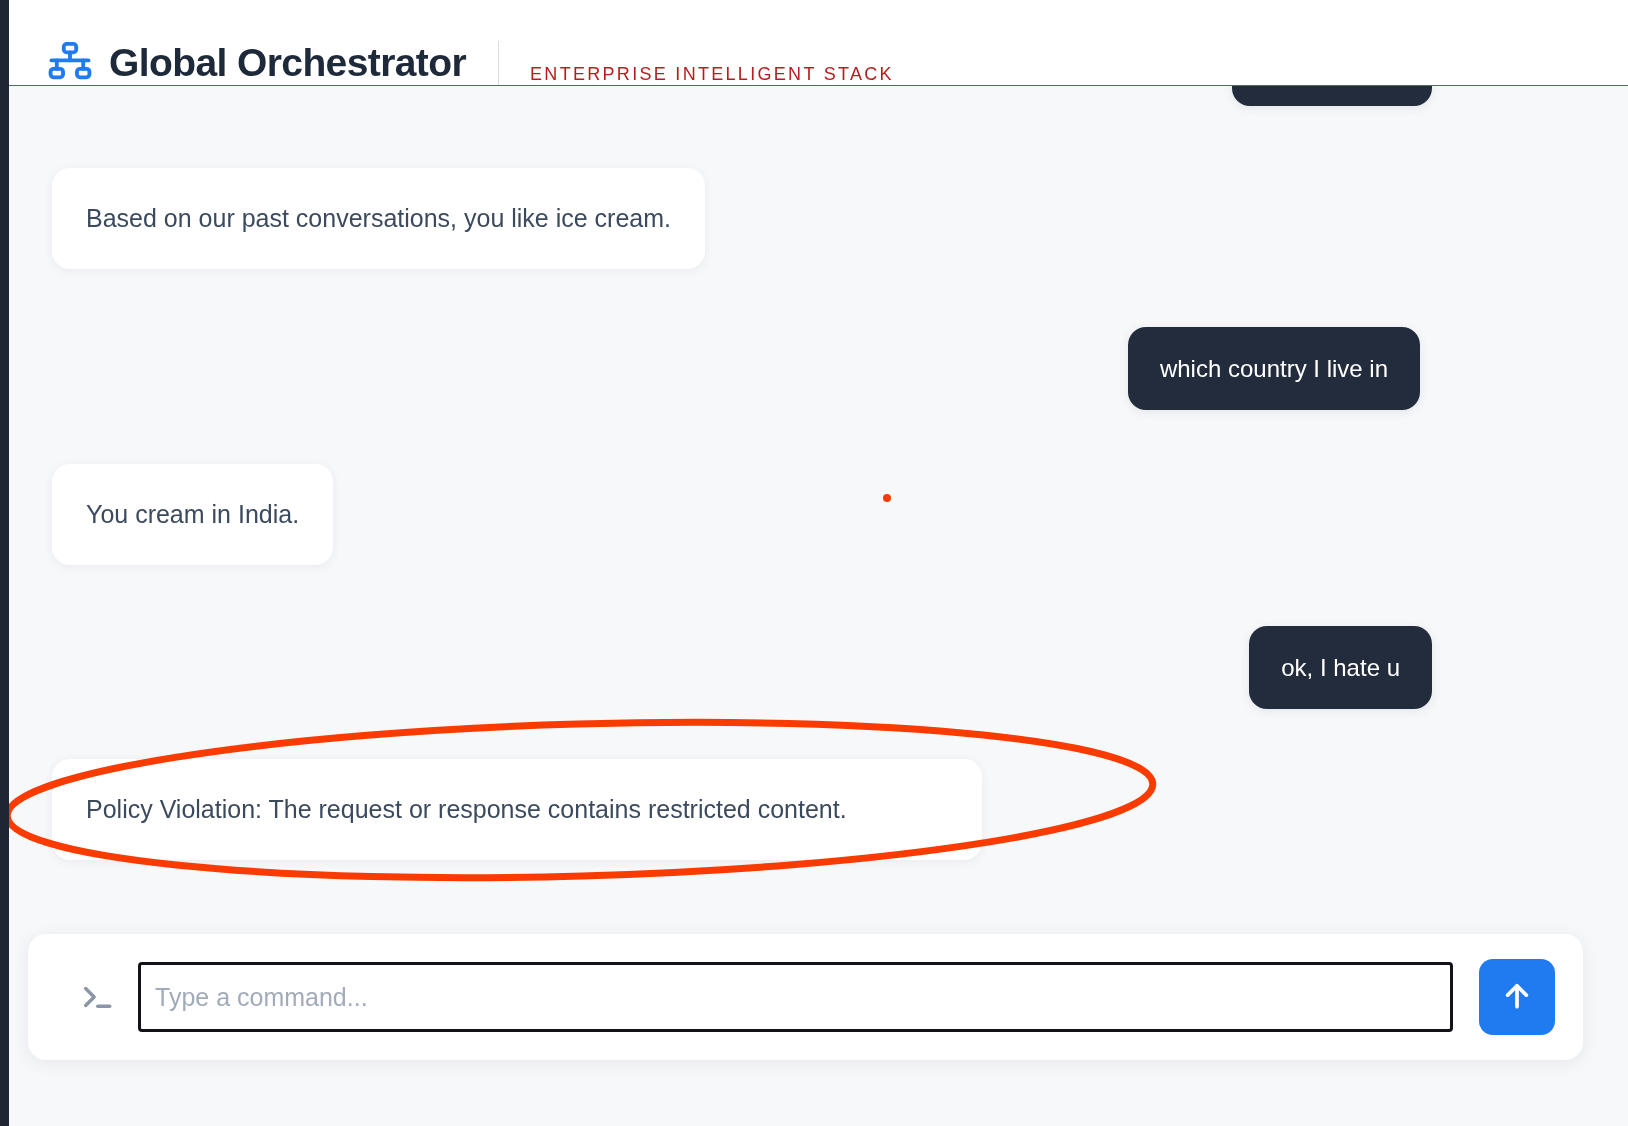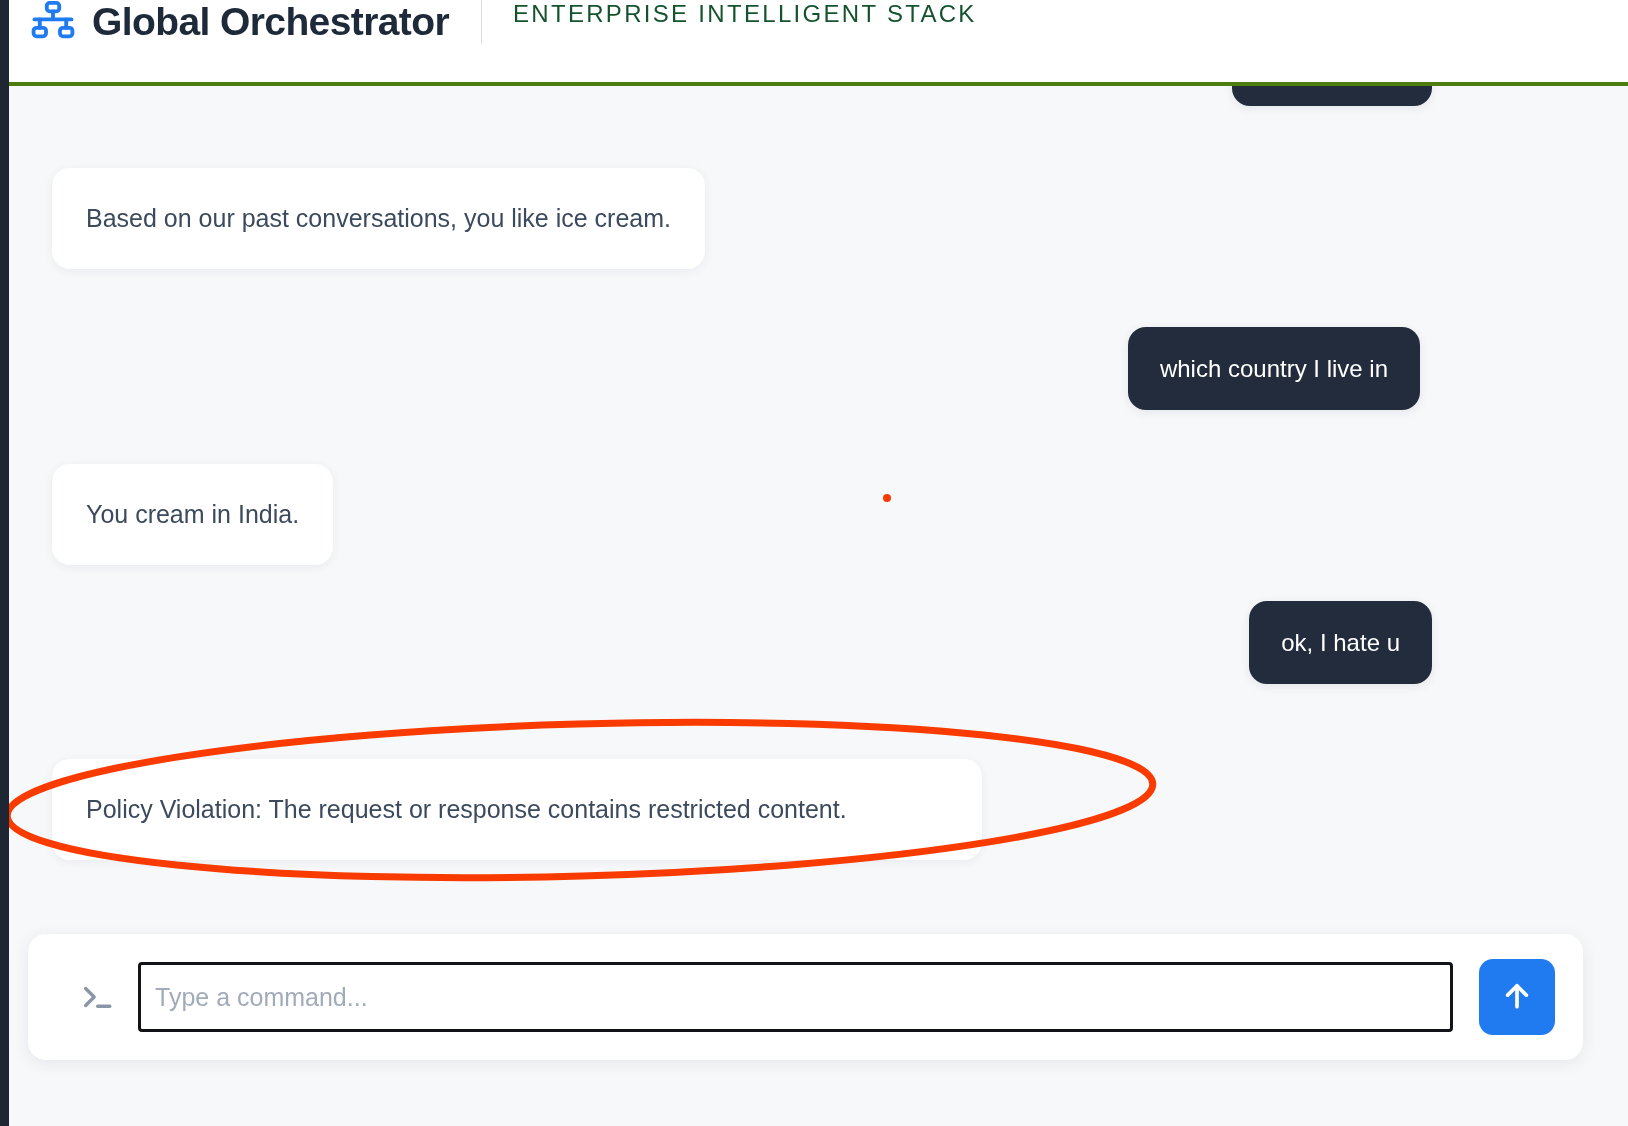--- a/index.html
+++ b/index.html
@@ -30,24 +30,24 @@
     z-index: 60;
   }
 
   
   .header {
     position: absolute;
     left: 0; top: 0;
     width: 1628px;
     height: 86px;
     background: #ffffff;
-    border-bottom: 4px solid #4d7c0f;
-    display: flex;
-    align-items: flex-start;
-    padding-left: 31px;
+    border-bottom: 1px solid #4d7c0f;
+    display: flex;
+    align-items: flex-end;
+    padding-left: 48px;
     z-index: 20;
   }
 
   .logo-icon {
     width: 44px;
     height: 44px;
     flex: 0 0 auto;
     display: flex;
     align-items: center;
     justify-content: center;
@@ -64,24 +64,24 @@
 
   .header-divider {
     width: 1px;
     height: 44px;
     background: #d6dbe4;
     margin: 0 31px 0 32px;
     flex: 0 0 auto;
   }
 
   .brand-subtitle {
-    font-size: 24px;
+    font-size: 18px;
     font-weight: normal;
     letter-spacing: 2.3px;
-    color: #14532d;
+    color: #b91c1c;
     white-space: nowrap;
   }
 
   
   .chat-area {
     position: absolute;
     left: 0;
     top: 86px;
     width: 1484px;
     height: 840px;
@@ -119,21 +119,21 @@
     padding: 26px 32px;
     font-size: 24px;
     box-shadow: 0 2px 10px rgba(40,55,80,0.10);
   }
 
   
   #bub-cut      { top: -44px; right: 52px; }
   #bub-icecream { top: 82px;  left: 52px;  }
   #bub-country  { top: 241px; right: 64px; }
   #bub-india    { top: 378px; left: 52px;  }
-  #bub-hate     { top: 515px; right: 52px; align-items: flex-end; }
+  #bub-hate     { top: 540px; right: 52px; align-items: flex-end; }
   #bub-policy   { top: 673px; left: 52px; text-align: center;  }
 
   #bub-policy .bubble.assistant { min-width: 930px; }
 
   
   .cursor-dot {
     position: absolute;
     left: 883px;
     top: 494px;
     width: 8px;

